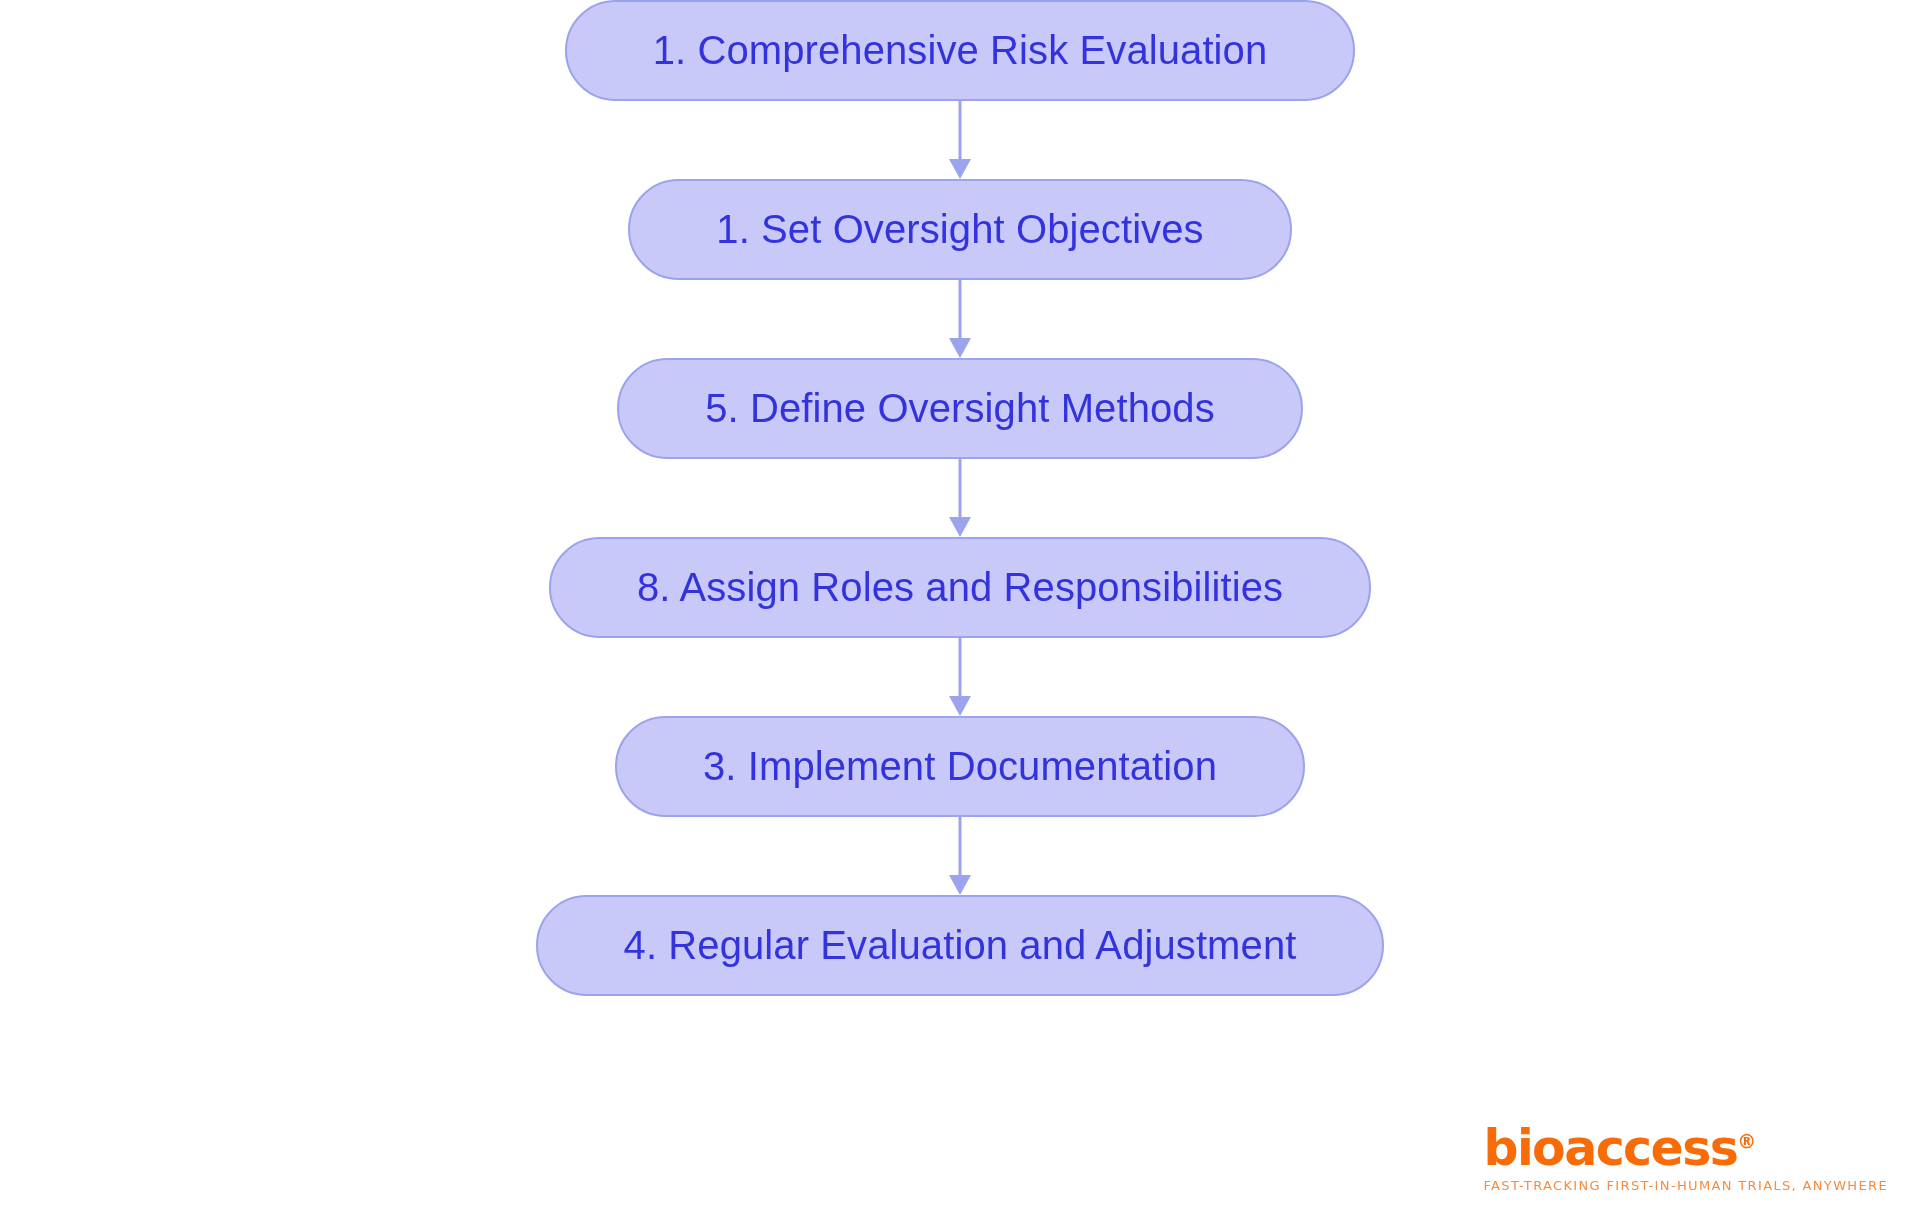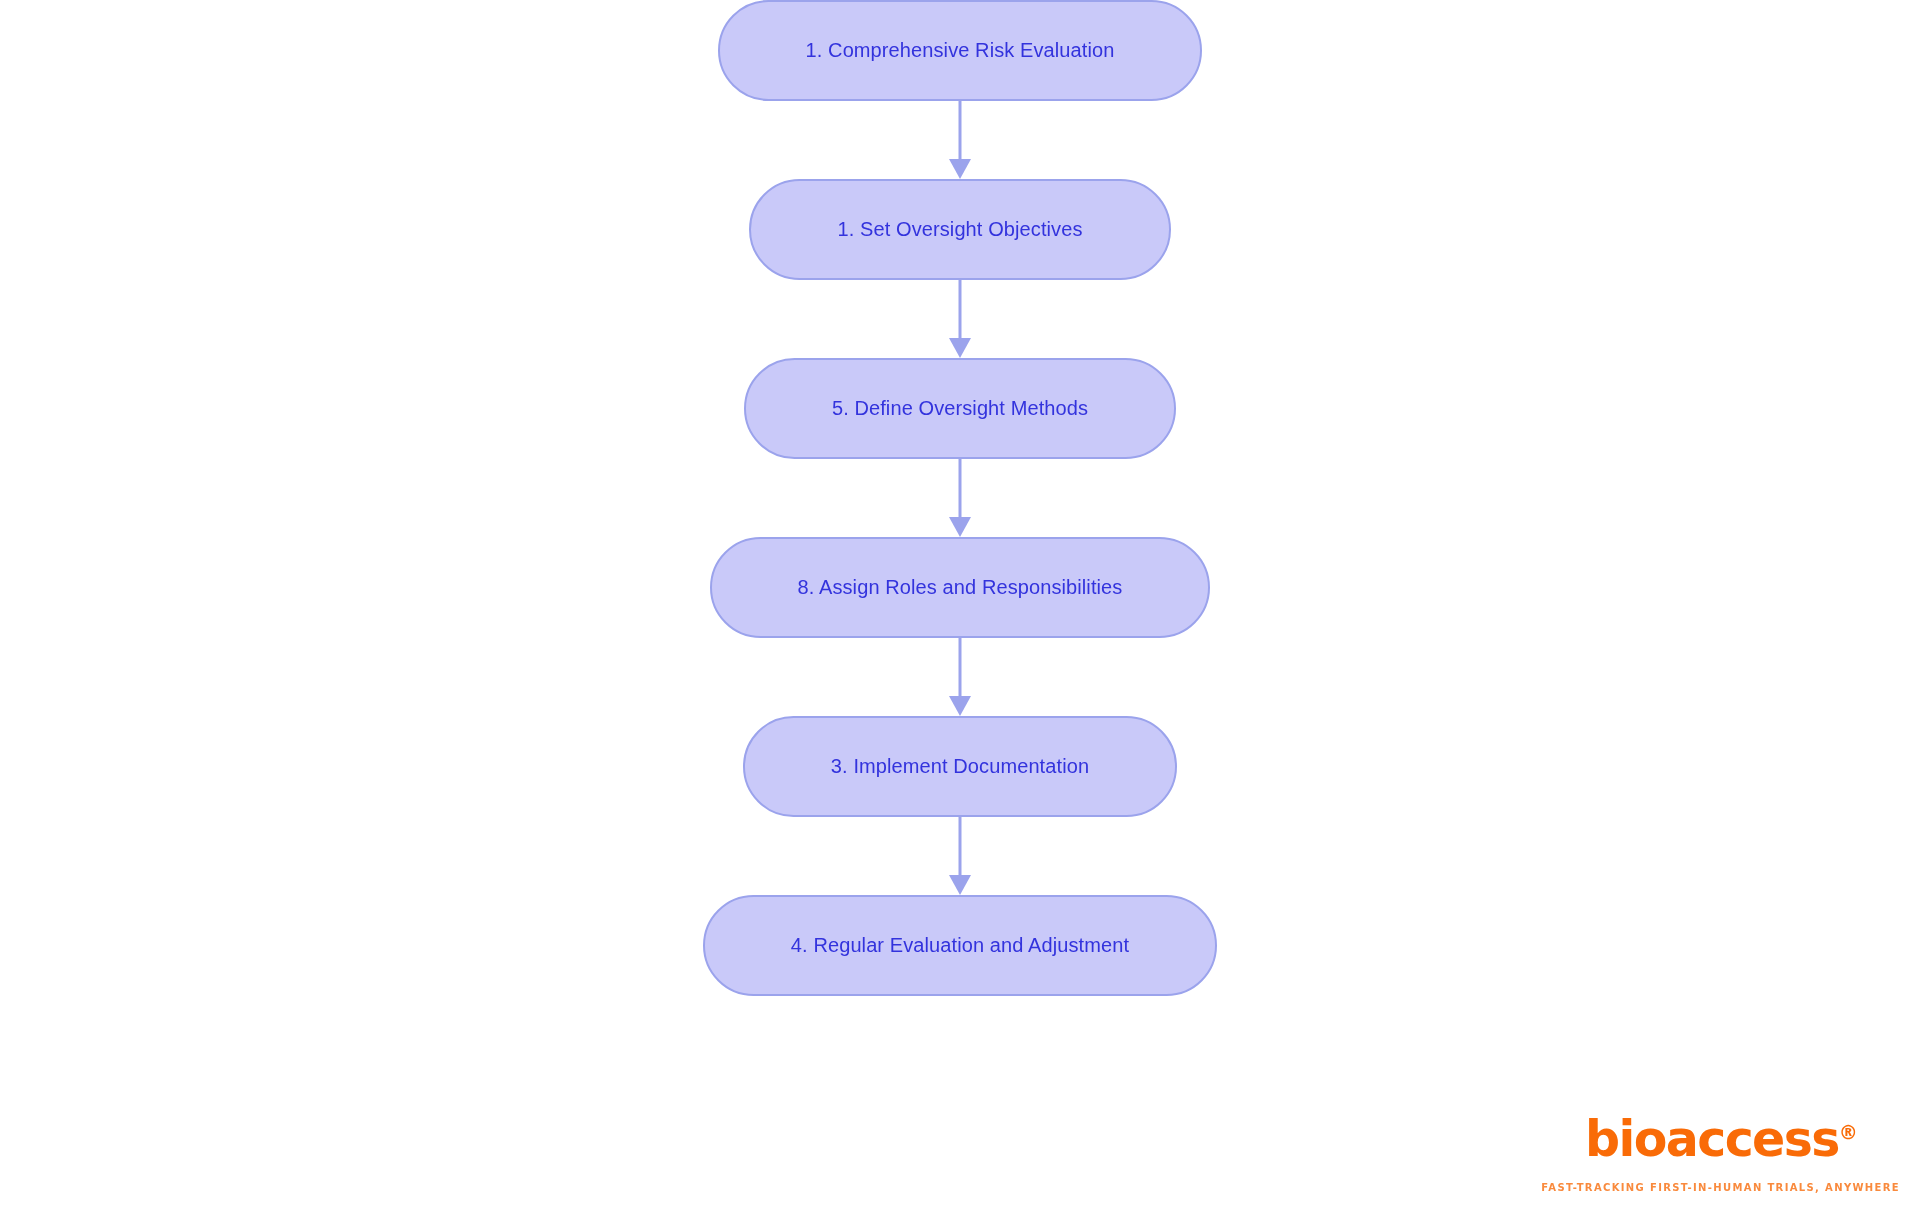--- a/index.html
+++ b/index.html
@@ -33,21 +33,21 @@
     flex-direction: column;
     align-items: center;
   }
 
   .flow-node {
     box-sizing: border-box;
     background: #c9c9f9;
     border: 2px solid #9ba3ec;
     border-radius: 999px;
     color: #3333dd;
-    font-size: 20px;
+    font-size: 40px;
     font-weight: 400;
     letter-spacing: 0.1px;
     display: flex;
     align-items: center;
     justify-content: center;
     white-space: nowrap;
     text-align: center;
     height: 101px;
     padding: 0 86px;
     position: relative;
@@ -77,23 +77,23 @@
     width: 0;
     height: 0;
     border-left: 11px solid transparent;
     border-right: 11px solid transparent;
     border-top: 20px solid #9ba3ec;
   }
 
   
   #brand-logo {
     position: absolute;
-    right: 20px;
+    right: 32px;
     bottom: 22px;
-    text-align: center;
+    text-align: left;
     user-select: none;
   }
   .logo-wordmark {
     font-family: "DejaVu Sans", sans-serif;
     font-weight: bold;
     font-size: 49px;
     line-height: 1;
     color: #f96b07;
     letter-spacing: -1.6px;
     display: inline-block;
@@ -101,26 +101,26 @@
   }
   .logo-reg {
     font-size: 19px;
     vertical-align: super;
     line-height: 1;
     font-weight: bold;
     color: #f96b07;
   }
   .logo-tagline {
     font-family: "DejaVu Sans", sans-serif;
-    font-size: 10px;
+    font-size: 13px;
     color: #f98a3d;
     letter-spacing: 1.35px;
-    margin-top: 18px;
+    margin-top: 5px;
     white-space: nowrap;
-    font-weight: bold;
+    font-weight: normal;
   }
 </style>
 </head>
 <body>
 
 <div id="flow-canvas">
   <div class="flow-column">
 
     <div class="flow-node">
       <span>1. Comprehensive Risk Evaluation</span>

